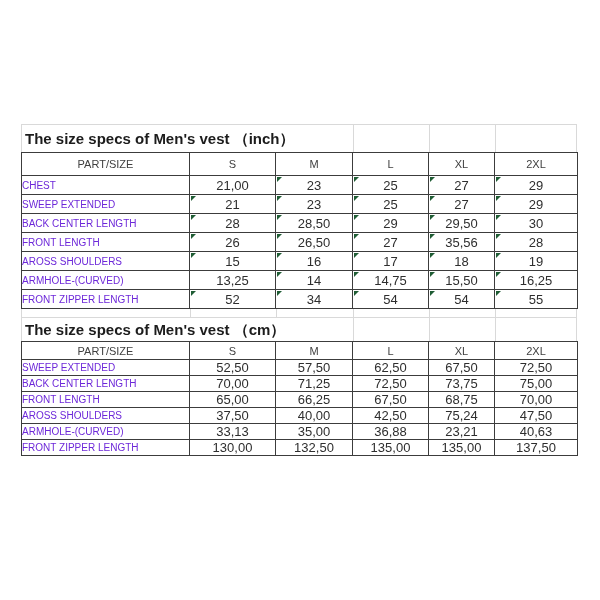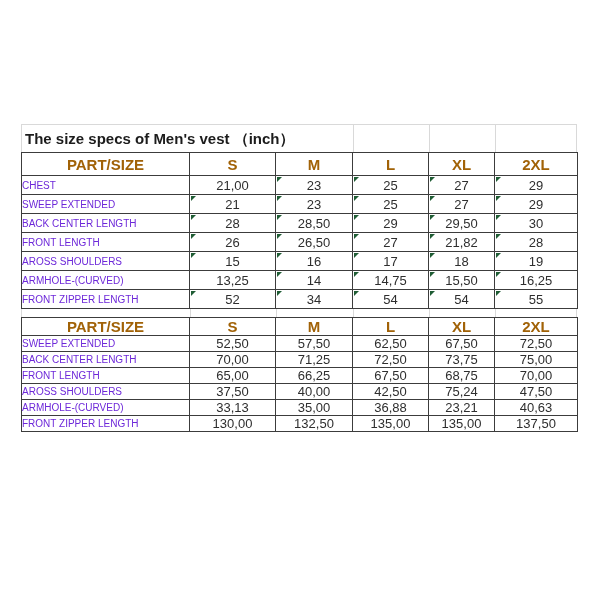--- a/index.html
+++ b/index.html
@@ -45,21 +45,21 @@
   table.spec-table{
     border-collapse:collapse;table-layout:fixed;width:556px;
   }
   table.spec-table th,
   table.spec-table td{
     border:1.5px solid var(--border-dark);
     overflow:hidden;white-space:nowrap;padding:0;
     vertical-align:middle;
   }
   table.spec-table thead th{
-    font-weight:bold;text-align:center;font-size:15px;color:#a16207;
+    font-weight:normal;text-align:center;font-size:11px;color:#404040;
   }
   table.t-inch thead tr{height:23px;}
   table.t-cm  thead tr{height:18px;}
   table.t-inch tbody tr{height:19px;}
   table.t-cm  tbody tr{height:16px;}
   td.label-cell{
     text-align:left;padding-left:4px;font-size:10px;color:#6d28d9;
   }
   td.value-cell{
     position:relative;text-align:center;font-size:13px;color:#2e2e2e;
@@ -125,21 +125,21 @@
               <td class="value-cell"><span class="err-triangle"></span><span>28,50</span></td>
               <td class="value-cell"><span class="err-triangle"></span><span>29</span></td>
               <td class="value-cell"><span class="err-triangle"></span><span>29,50</span></td>
               <td class="value-cell"><span class="err-triangle"></span><span>30</span></td>
             </tr>
             <tr>
               <td class="label-cell">FRONT LENGTH</td>
               <td class="value-cell"><span class="err-triangle"></span><span>26</span></td>
               <td class="value-cell"><span class="err-triangle"></span><span>26,50</span></td>
               <td class="value-cell"><span class="err-triangle"></span><span>27</span></td>
-              <td class="value-cell"><span class="err-triangle"></span><span>21,82</span></td>
+              <td class="value-cell"><span class="err-triangle"></span><span>35,56</span></td>
               <td class="value-cell"><span class="err-triangle"></span><span>28</span></td>
             </tr>
             <tr>
               <td class="label-cell">AROSS SHOULDERS</td>
               <td class="value-cell"><span class="err-triangle"></span><span>15</span></td>
               <td class="value-cell"><span class="err-triangle"></span><span>16</span></td>
               <td class="value-cell"><span class="err-triangle"></span><span>17</span></td>
               <td class="value-cell"><span class="err-triangle"></span><span>18</span></td>
               <td class="value-cell"><span class="err-triangle"></span><span>19</span></td>
             </tr>
@@ -165,20 +165,26 @@
 
     <div class="gap-row">
       <span class="grid-v" style="left:168px"></span>
       <span class="grid-v" style="left:254px"></span>
       <span class="grid-v" style="left:331px"></span>
       <span class="grid-v" style="left:407px"></span>
       <span class="grid-v" style="left:473px"></span>
     </div>
 
     <section>
+      <div class="title-row t2">
+        <h2 class="sheet-title">The size specs of Men's vest （cm）</h2>
+        <span class="grid-v" style="left:331px"></span>
+        <span class="grid-v" style="left:407px"></span>
+        <span class="grid-v" style="left:473px"></span>
+      </div>
       <table class="spec-table t-cm">
         <colgroup>
           <col style="width:168px">
             <col style="width:86px">
             <col style="width:77px">
           <col style="width:76px">
             <col style="width:66px">
             <col style="width:83px">
         </colgroup>
         <thead>

